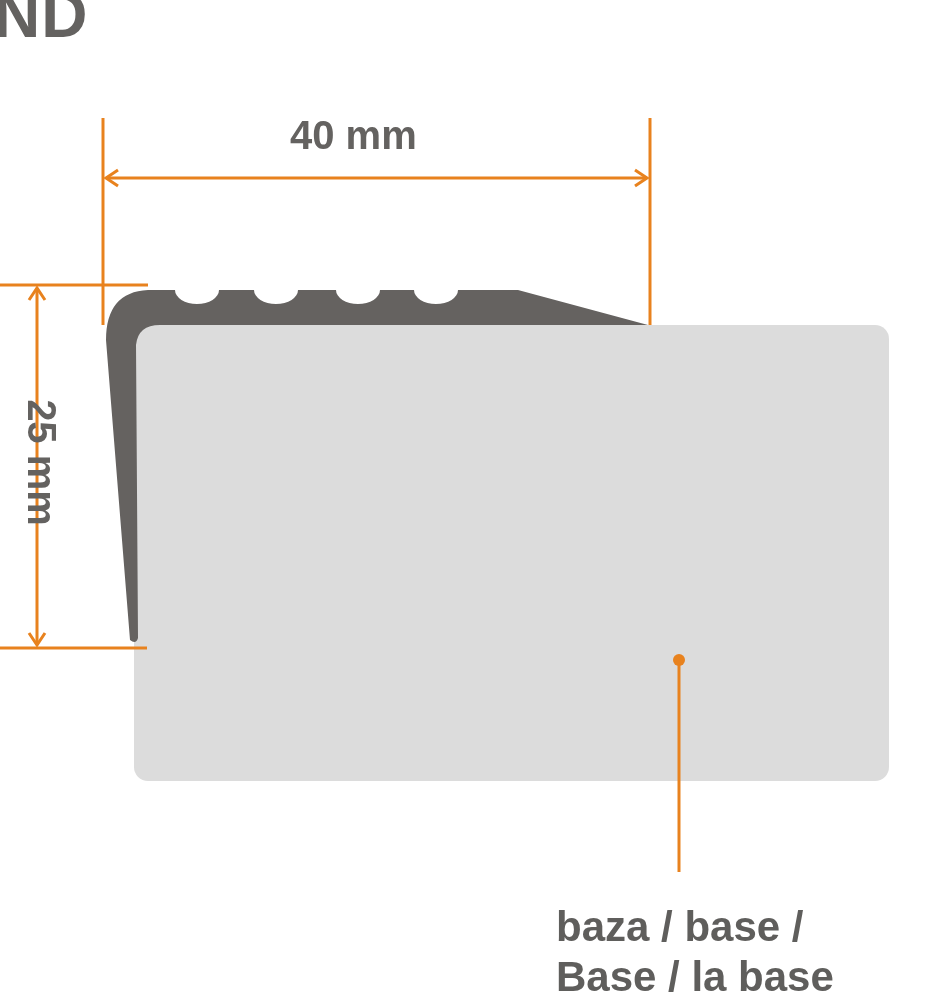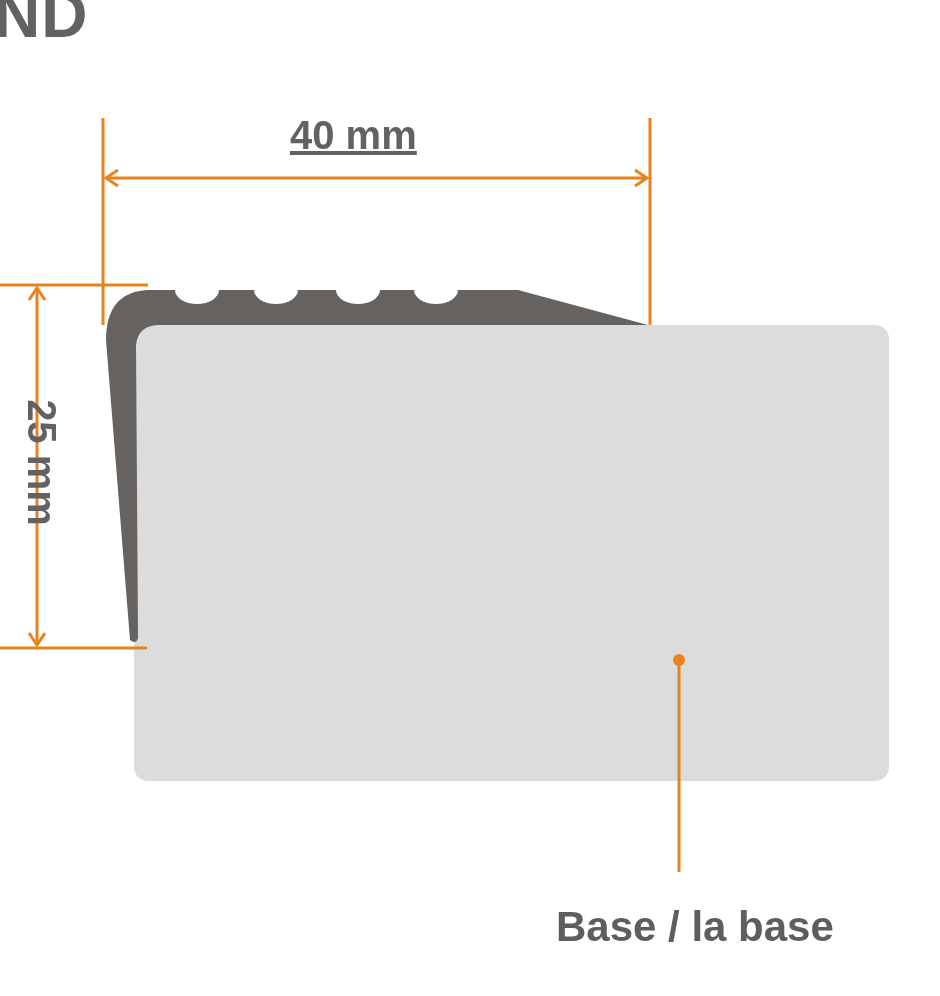--- a/index.html
+++ b/index.html
@@ -1,19 +1,19 @@
 <!DOCTYPE html>
 <html><head>
 <meta charset="utf-8">
 <style>
   html, body { margin: 0; padding: 0; background: #ffffff; }
   body { width: 940px; height: 996px; position: relative; overflow: hidden; font-family: "Liberation Sans", "DejaVu Sans", sans-serif; }
   .title-fragment { position: absolute; left: -6px; top: -22px; font-size: 64px; font-weight: 700; color: #646260; letter-spacing: 1px; }
   .dim-label { position: absolute; font-weight: 700; color: #646260; font-size: 40px; }
-  .dim-width { left: 290px; top: 113px; text-decoration: underline; }
+  .dim-width { left: 290px; top: 113px; }
   .dim-height { left: -22px; top: 440px; transform: rotate(90deg); transform-origin: center; white-space: nowrap; }
   .callout-label { position: absolute; left: 556px; top: 902px; font-size: 42px; font-weight: 700; color: #5f5e5c; line-height: 50px; }
   svg { position: absolute; left: 0; top: 0; }
 </style>
 </head>
 <body>
 
 <div class="title-fragment">ND</div>
 
 <svg width="940" height="996" viewBox="0 0 940 996">
@@ -53,14 +53,15 @@
   <g>
     <line x1="679" y1="660" x2="679" y2="872" stroke="#E8821E" stroke-width="3"></line>
     <circle cx="679" cy="660" r="6" fill="#E8821E"></circle>
   </g>
 </svg>
 
 <div class="dim-label dim-width">40 mm</div>
 <div class="dim-label dim-height">25 mm</div>
 
 <div class="callout-label">
+  <div>baza / base /</div>
   <div>Base / la base</div>
 </div>
 
 </body></html>

